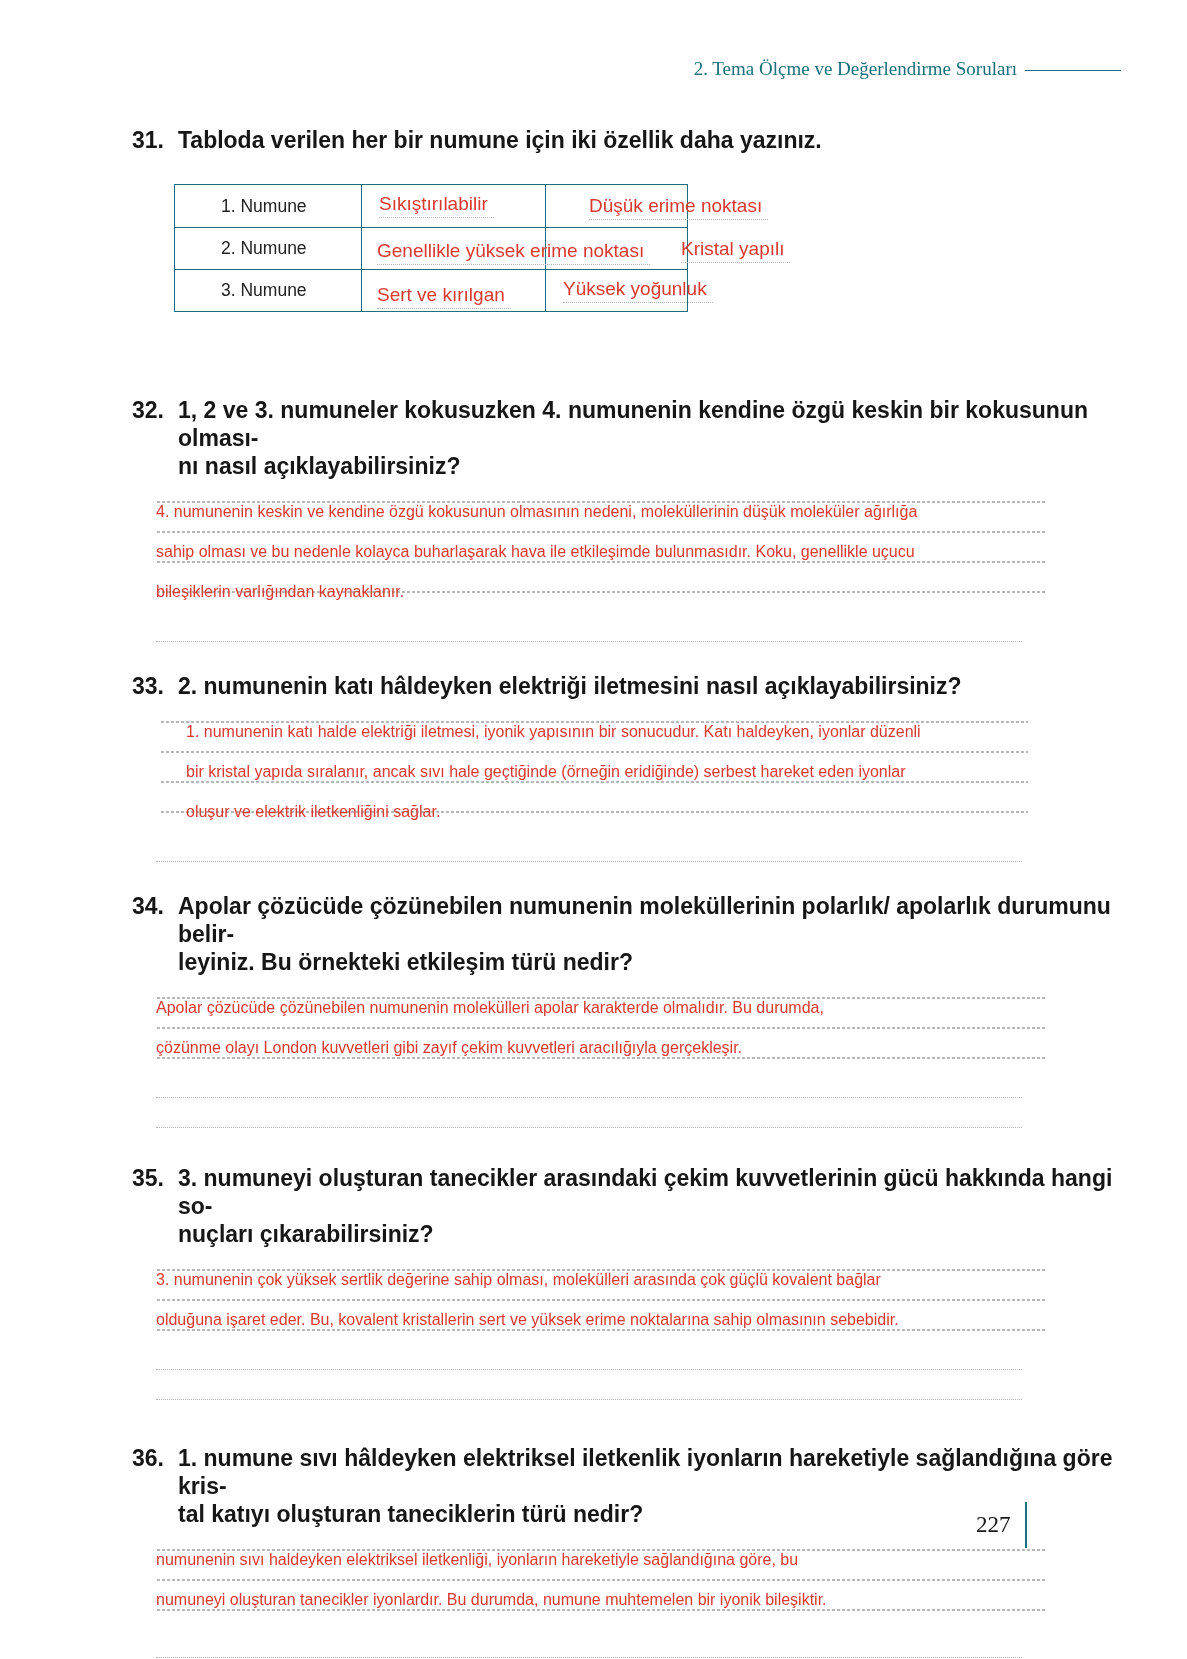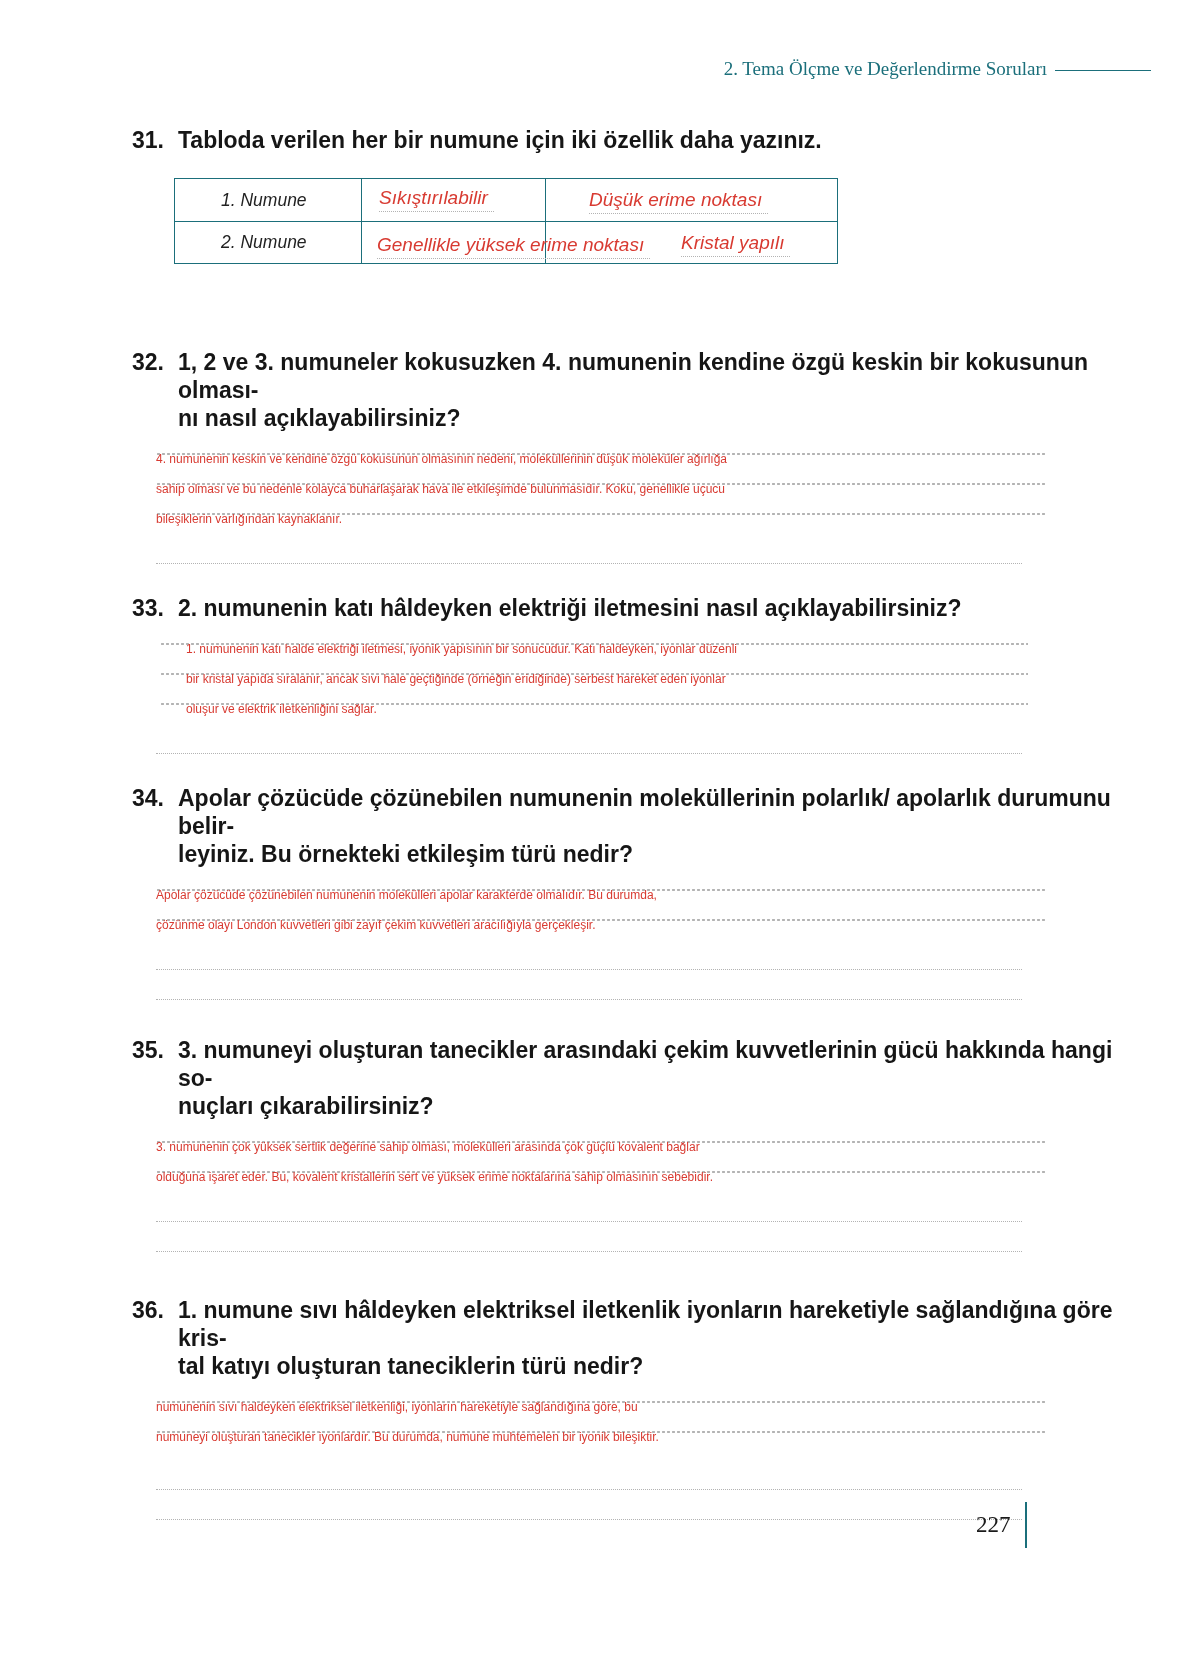--- a/index.html
+++ b/index.html
@@ -2,21 +2,21 @@
 <html style="--teal: #1b6f7b; --red: #d83a31; --text: #1d1d1f; --dots: #b3b3b3;"><head>
 <meta charset="utf-8">
 <style>
   * { margin:0; padding:0; box-sizing:border-box; }
   html,body { background:#ffffff; }
   body {
     width:1187px; height:1659px; position:relative; overflow:hidden;
     font-family:"Liberation Sans", sans-serif;
     color:var(--text,#1d1d1f);
   }
-  .page { width:100%; height:100%; padding:58px 36px 0 132px; position:relative; }
+  .page { width:100%; height:100%; padding:58px 66px 0 132px; position:relative; }
 
   
   .header { display:flex; justify-content:flex-end; align-items:baseline; gap:8px; }
   .header-title {
     font-family:"Liberation Serif", serif; font-size:19px;
     color:var(--teal,#1b6f7b);
   }
   .header-rule { display:inline-block; width:96px; border-bottom:1.5px solid var(--teal,#1b6f7b); transform:translateY(-4px); }
 
   
@@ -29,38 +29,37 @@
   .m-q32 { margin-top:84px; }
   .m-q33 { margin-top:30px; }
   .m-q34 { margin-top:30px; }
   .m-q35 { margin-top:36px; }
   .m-q36 { margin-top:44px; }
 
   
   .answer {
     margin:12px 0 0 24px; width:890px;
     color:var(--red,#d83a31);
-    font-size:12px; line-height:30px; white-space:pre;
+    font-size:16px; line-height:40px; white-space:pre;
     background-image:radial-gradient(circle, var(--dots,#b3b3b3) 1.1px, transparent 1.3px);
     background-size:5px 30px; background-position:0 25px;
   }
   .answer.indent { margin-left:28px; padding-left:26px; width:868px; }
 
   .blank-line {
     margin-left:24px; width:866px; height:30px;
     border-bottom:1.6px dotted var(--dots,#b3b3b3);
   }
   .blank-line.gap { margin-top:8px; height:22px; }
   .blank-line.biggap { margin-top:16px; height:22px; }
 
   
   .sample-table {
-    position:relative; margin:24px 0 0 42px; width:664px;
+    position:relative; margin:30px 0 0 42px; width:514px;
     border:1.6px solid var(--teal,#1b6f7b);
-    font-style:italic;
   }
   .t-row { display:grid; grid-template-columns:186px 184px 180px; height:42px; position:relative; }
   .t-row + .t-row { border-top:1.6px solid var(--teal,#1b6f7b); }
   .t-cell { border-left:1.6px solid var(--teal,#1b6f7b); }
   .t-cell.first { border-left:none; display:flex; align-items:center; padding-left:46px; font-size:17.5px; color:#222; }
   .t-ans {
     position:absolute; white-space:nowrap;
     color:var(--red,#d83a31); font-size:19px; line-height:22px;
     border-bottom:1.5px dotted var(--dots,#b3b3b3); padding:0 6px 2px 0;
   }
@@ -97,20 +96,27 @@
         <div class="t-cell"></div>
         <span class="t-ans a1">Sıkıştırılabilir</span>
         <span class="t-ans a2">Düşük erime noktası</span>
       </div>
       <div class="t-row r2">
         <div class="t-cell first">2. Numune</div>
         <div class="t-cell"></div>
         <div class="t-cell"></div>
         <span class="t-ans a1">Genellikle yüksek erime noktası</span>
         <span class="t-ans a2">Kristal yapılı</span>
+      </div>
+      <div class="t-row r3">
+        <div class="t-cell first">3. Numune</div>
+        <div class="t-cell"></div>
+        <div class="t-cell"></div>
+        <span class="t-ans a1">Sert ve kırılgan</span>
+        <span class="t-ans a2">Yüksek yoğunluk</span>
       </div>
     </div>
   </section>
 
   <section class="question m-q32">
     <div class="q-head">
       <span class="q-num">32.</span>
       <div class="q-text">1, 2 ve 3. numuneler kokusuzken 4. numunenin kendine özgü keskin bir kokusunun olması-
 nı nasıl açıklayabilirsiniz?</div>
     </div>

